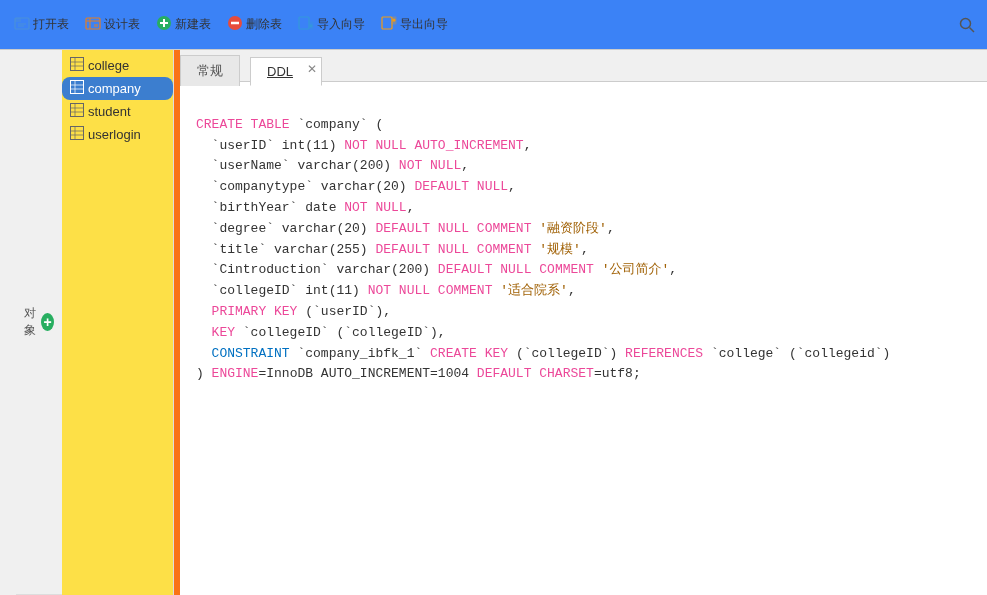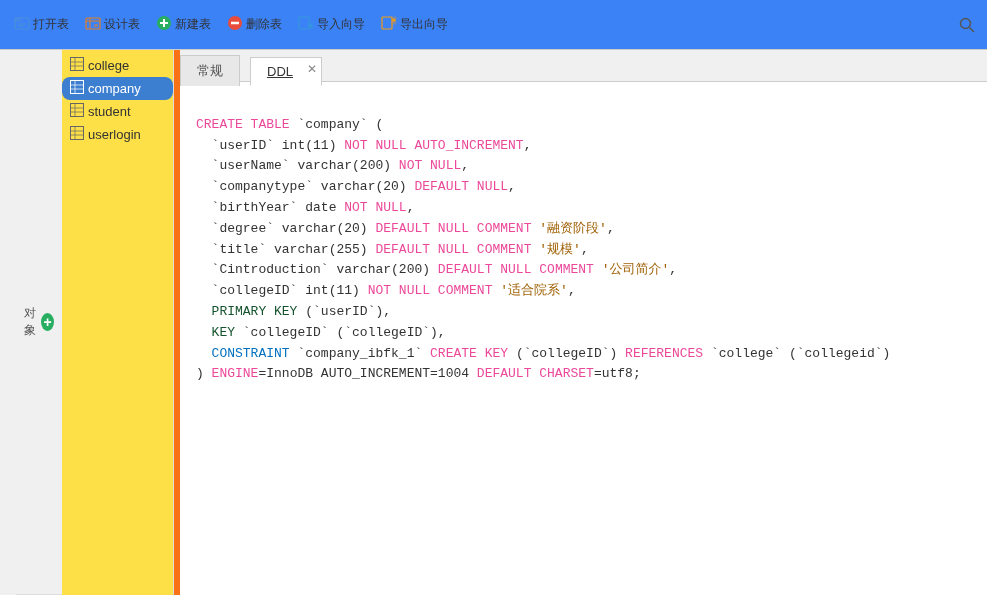--- a/index.html
+++ b/index.html
@@ -142,21 +142,21 @@
       font-size: 13px;
       overflow-y: auto;
       line-height: 1.6;
       white-space: pre;
     }
 
     
     .sql-keyword { color: #ec4899; }
     .sql-string { color: #a16207; }
     .sql-constraint { color: #0070c1; }
-    .sql-primary { color: #14532d; }
+    .sql-primary { color: #ec4899; }
 
     
     .label-row {
       background: #f0f0f0;
       padding: 3px 8px;
       font-size: 12px;
       color: #555;
       border-bottom: 1px solid #ddd;
       display: flex;
       align-items: center;

